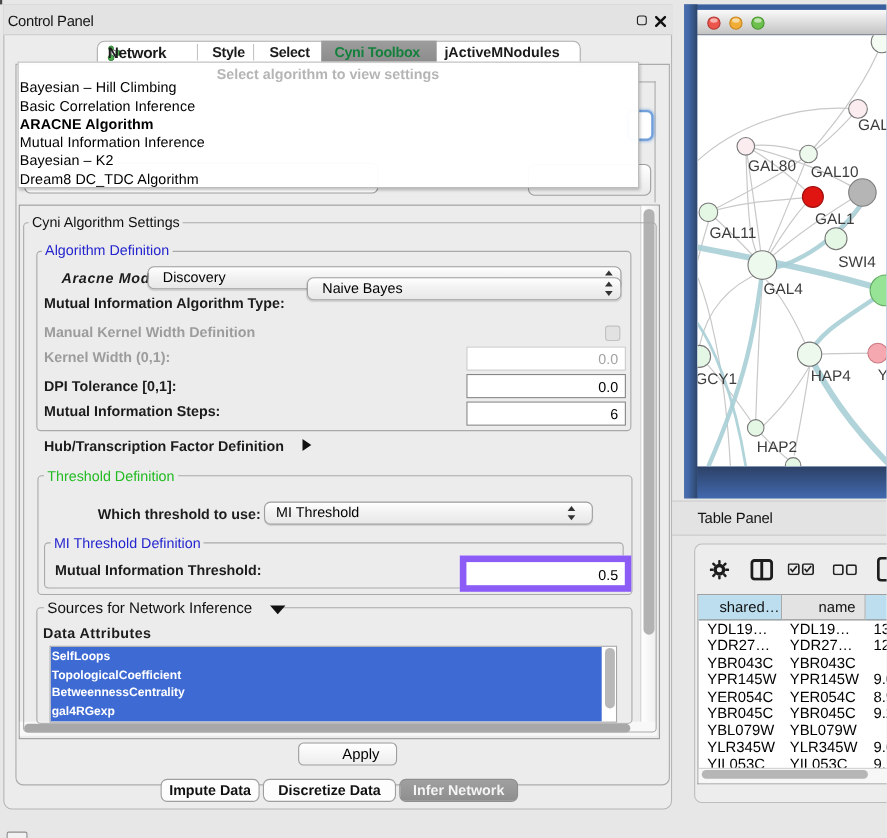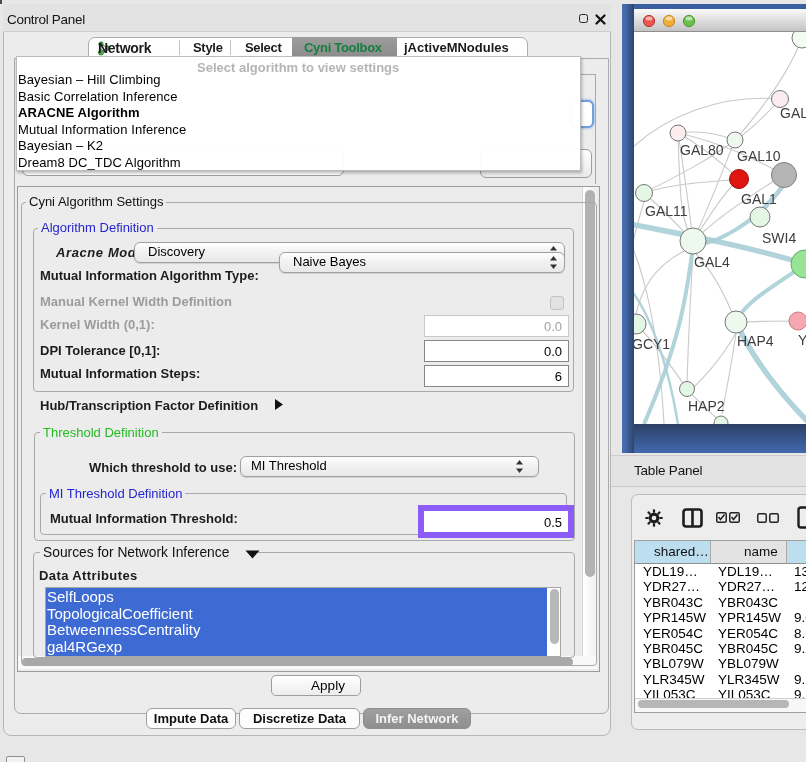--- a/index.html
+++ b/index.html
@@ -126,21 +126,21 @@
   </div>
 
 <div class="grp" style="left:33px;top:552px;width:540px;height:104px;"></div>
 <div class="gtitle" style="left:40px;top:546px;color:#111;font-size:13.8px;padding:0 24px 0 3px;">Sources for Network Inference</div>
 <svg class="ab" style="left:245px;top:549px;" width="15" height="10" viewBox="0 0 15 10">
     <path d="M0.5 1.5 L14.5 1.5 L7.5 9.5 Z" fill="#111"></path>
   </svg>
 <div class="lbl" style="left:39px;top:568px;letter-spacing:0.4px;">Data Attributes</div>
 <div class="ab" style="left:45px;top:587px;width:514px;height:68px;background:#fff;border:1px solid #a6a6a6;overflow:hidden;">
   <div style="position:absolute;left:0px;top:0px;width:501px;height:68px;background:#3e6ad3;"></div>
-  <div style="position:absolute;left:1px;top:1px;font-size:15px;color:#fff;line-height:16.6px;">SelfLoops<br>TopologicalCoefficient<br>BetweennessCentrality<br>gal4RGexp</div>
+  <div style="position:absolute;left:1px;top:1px;font-size:11px;color:#fff;line-height:16.6px;font-weight:bold;">SelfLoops<br>TopologicalCoefficient<br>BetweennessCentrality<br>gal4RGexp</div>
   <div style="position:absolute;left:504px;top:1px;width:9px;height:55px;background:#b8b8b8;border-radius:4.5px;"></div>
 </div>
 
 <div class="ab" style="left:271px;top:675px;width:64px;height:19px;background:linear-gradient(#ffffff,#ededed);border:1px solid #9e9e9e;border-radius:5px;text-align:center;font-size:13.5px;line-height:19px;color:#000;padding-left:24px;">Apply</div>
 
 <div class="ab" style="left:146px;top:708px;width:88px;height:19px;background:#fdfdfd;border:1px solid #9e9e9e;border-radius:6px;text-align:center;font-size:13px;font-weight:bold;line-height:19px;color:#111;">Impute Data</div>
 <div class="ab" style="left:239px;top:708px;width:119px;height:19px;background:#fdfdfd;border:1px solid #9e9e9e;border-radius:6px;text-align:center;font-size:13px;font-weight:bold;line-height:19px;color:#111;">Discretize Data</div>
 <div class="ab" style="left:363px;top:708px;width:106px;height:19px;background:linear-gradient(#a0a0a0,#8e8e8e);border:1px solid #8e8e8e;border-radius:6px;text-align:center;font-size:13px;font-weight:bold;line-height:19px;color:#f4f4f4;">Infer Network</div>
 
 <div class="ab" style="left:6px;top:756px;width:17px;height:10px;background:#f2f2f2;border:1px solid #8f8f8f;border-radius:2px;"></div>

